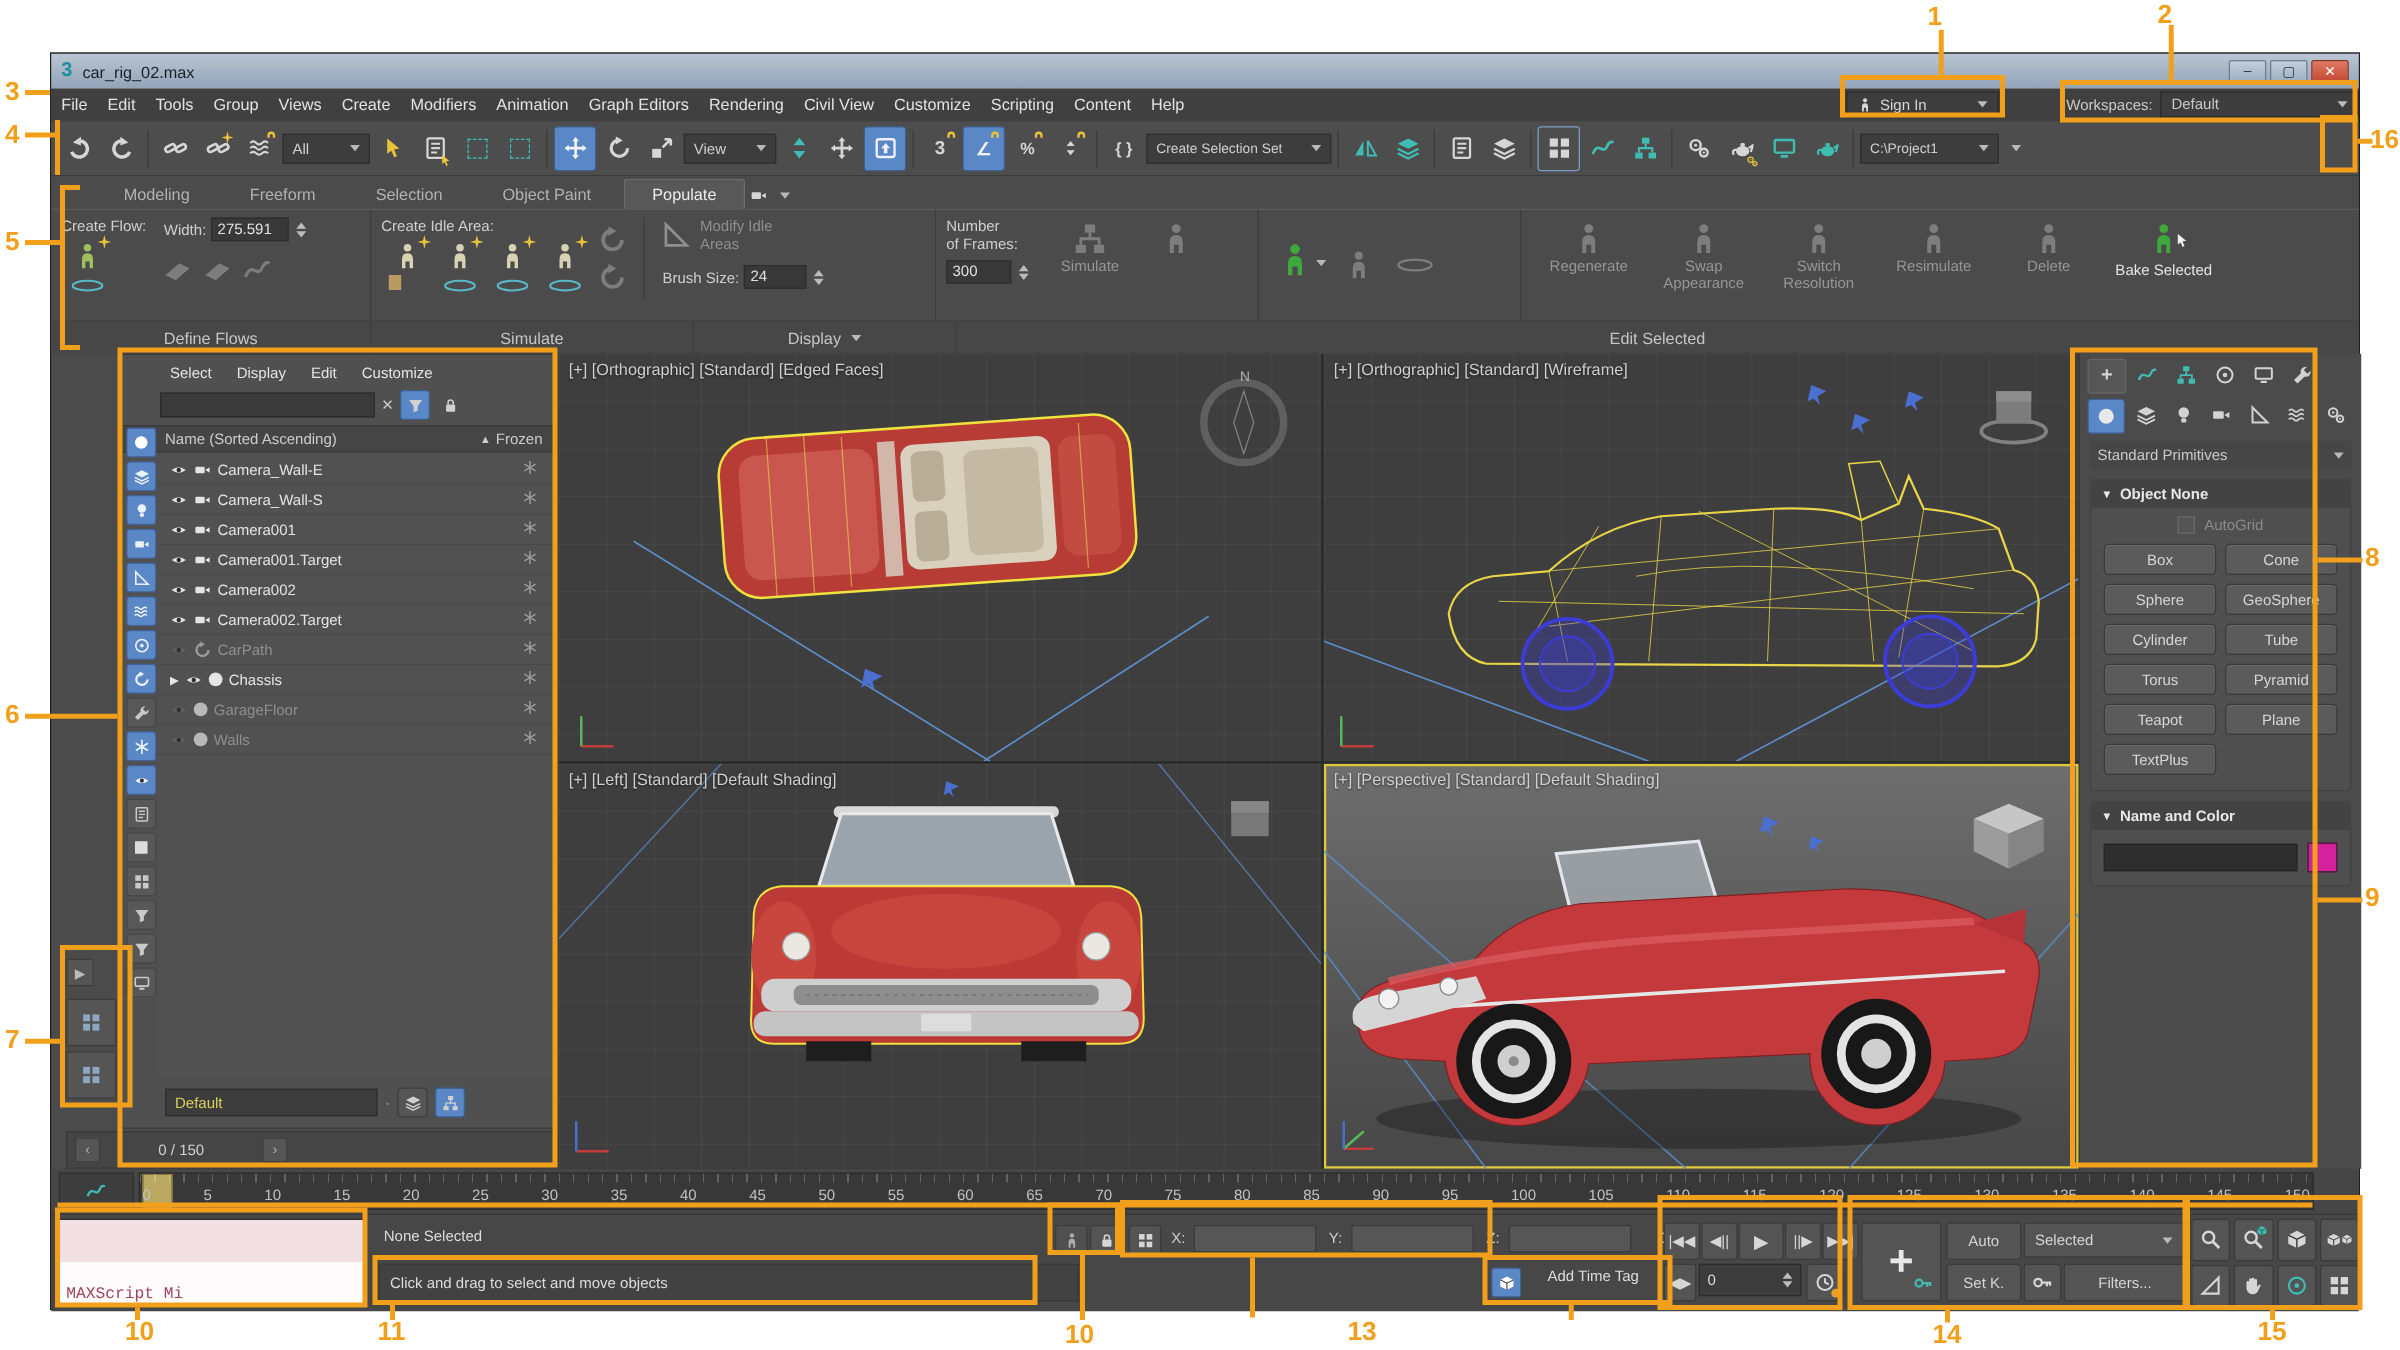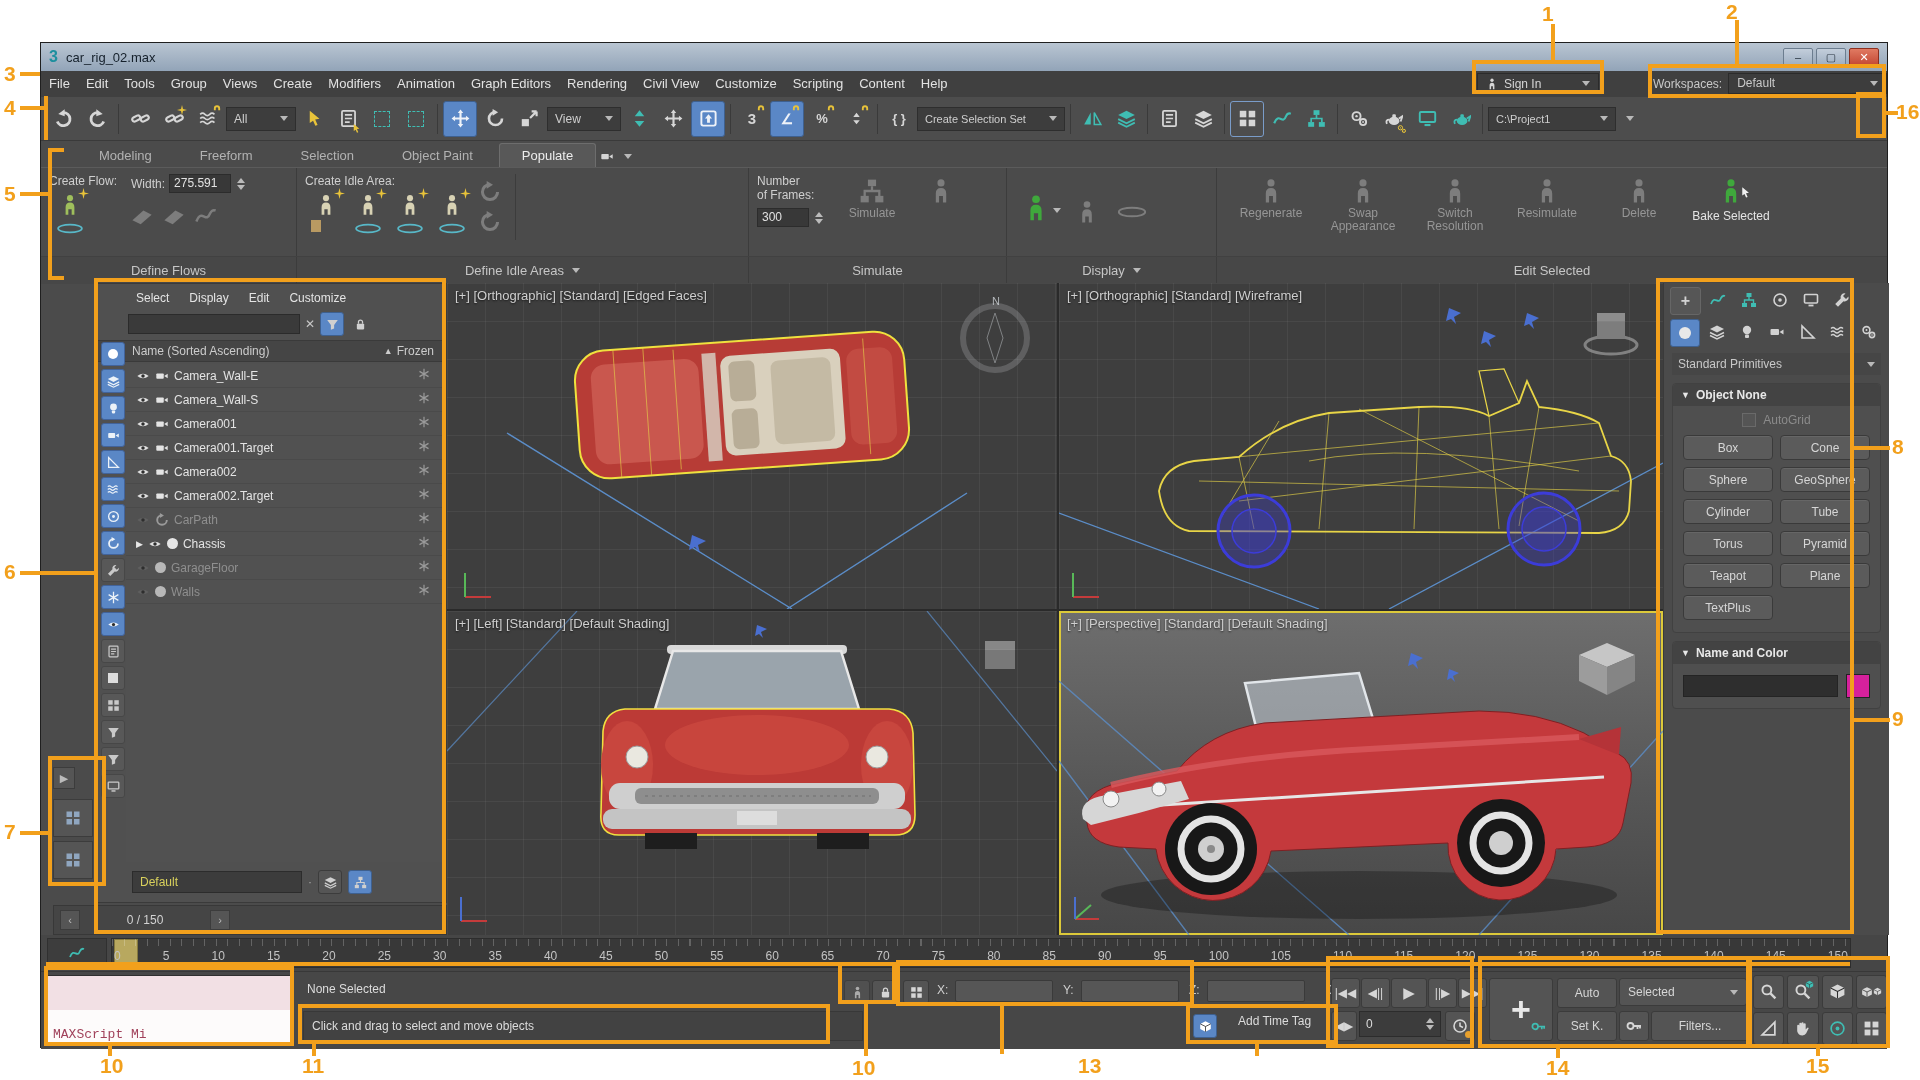--- a/index.html
+++ b/index.html
@@ -500,21 +500,21 @@
           <svg class="ic teal">
             <use href="#s-mon"></use>
           </svg>
         </span>
       <span class="tb">
           <svg class="ic teal">
             <use href="#s-teapot"></use>
           </svg>
         </span>
       <span class="sep"></span>
-      <span class="dd" style="width:128px">
+      <span class="dd" style="width:111px">
           <span class="small">C:\Project1</span>
           <span class="arrow"></span>
         </span>
       <span class="tb" style="width:16px">
           <span class="arrow"></span>
         </span>
     </div>
 
     <div class="ribbon">
       <div class="rtabs">
@@ -623,20 +623,36 @@
             </div>
             <div class="gico" style="display:flex;flex-direction:column;gap:8px;justify-content:center">
               <svg class="ic" style="width:22px;height:22px">
                   <use href="#s-rot"></use>
                 </svg>
               <svg class="ic" style="width:22px;height:22px">
                   <use href="#s-rot"></use>
                 </svg>
             </div>
             <div style="width:1px;background:#3c3c3c;margin:0 8px"></div>
+            <div>
+              <div style="display:flex;align-items:center;gap:8px" class="rdim">
+                <svg class="ic" style="width:22px;height:22px">
+                    <use href="#s-tri"></use>
+                  </svg>
+                <span class="rtext rdim" style="width:70px">Modify Idle Areas</span>
+              </div>
+              <div class="rtext" style="display:flex;align-items:center;gap:4px;margin-top:10px">
+                <span>Brush Size:</span>
+                <span class="field" style="width:40px">24</span>
+                <span class="spin">
+                    <i class="u"></i>
+                    <i class="d"></i>
+                  </span>
+              </div>
+            </div>
           </div>
         </div>
 
         <div class="rpanel" style="width:258px">
           <div style="display:flex;gap:14px">
             <div>
               <div class="rtext"><span>Number</span><br><span>of Frames:</span></div>
               <div style="display:flex;align-items:center;gap:4px;margin-top:6px">
                 <span class="field" style="width:42px">300</span>
                 <span class="spin">
@@ -716,24 +732,20 @@
                     <use href="#s-cursor"></use>
                   </svg></span>
               <span>Bake Selected</span>
             </div>
           </div>
         </div>
       </div>
       <div class="rlabelrow">
         <div class="rlab" style="width:256px">
             <span>Define Flows</span>
-          </div>
-        <div class="rlab" style="width:452px">
-            <span>Define Idle Areas</span>
-            <span class="arrow" style="margin-left:2px"></span>
           </div>
         <div class="rlab" style="width:258px">
             <span>Simulate</span>
           </div>
         <div class="rlab" style="width:210px">
             <span>Display</span>
             <span class="arrow" style="margin-left:2px"></span>
           </div>
         <div class="rlab" style="flex:1;border-right:none">
             <span>Edit Selected</span>

